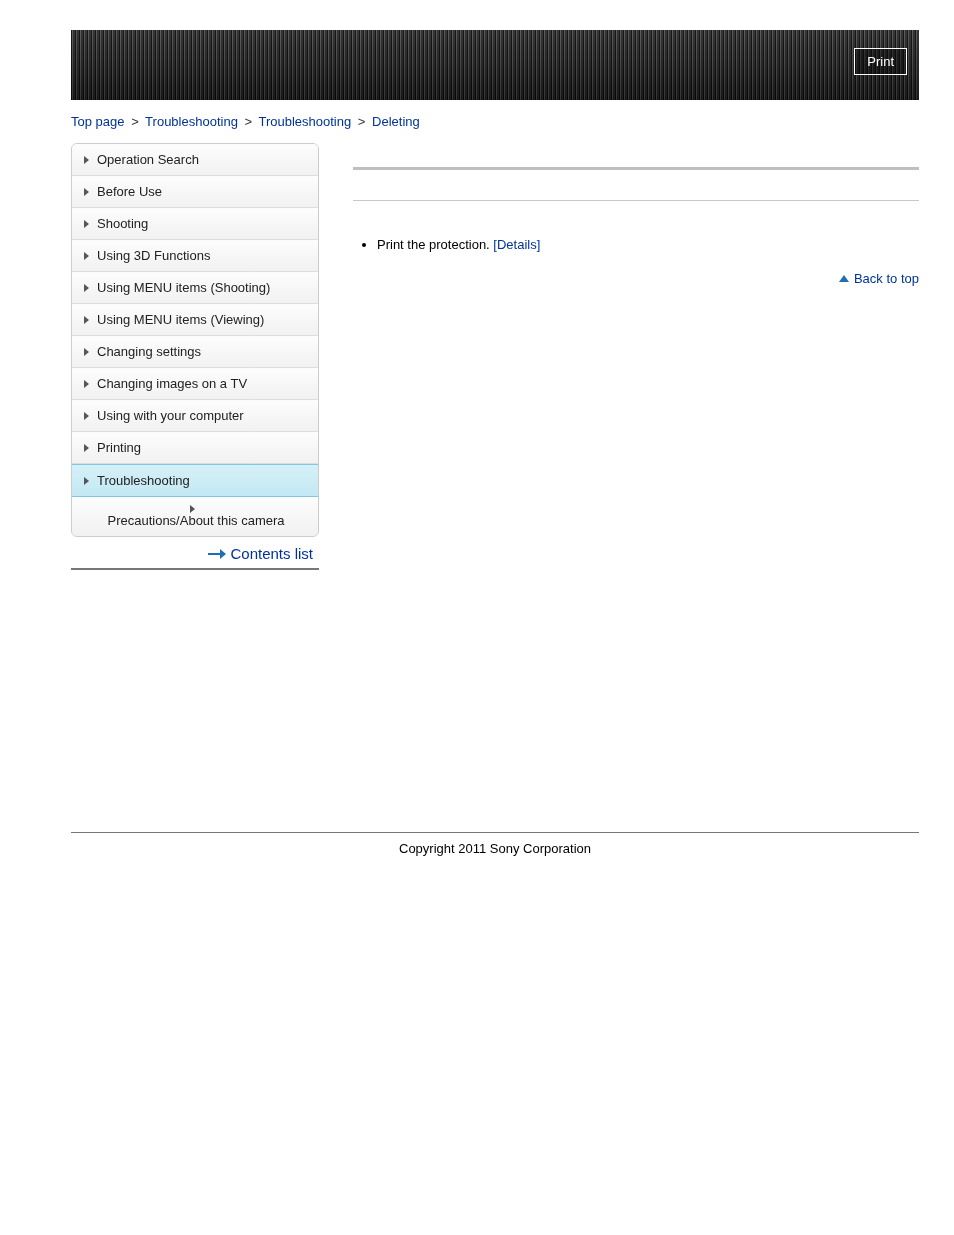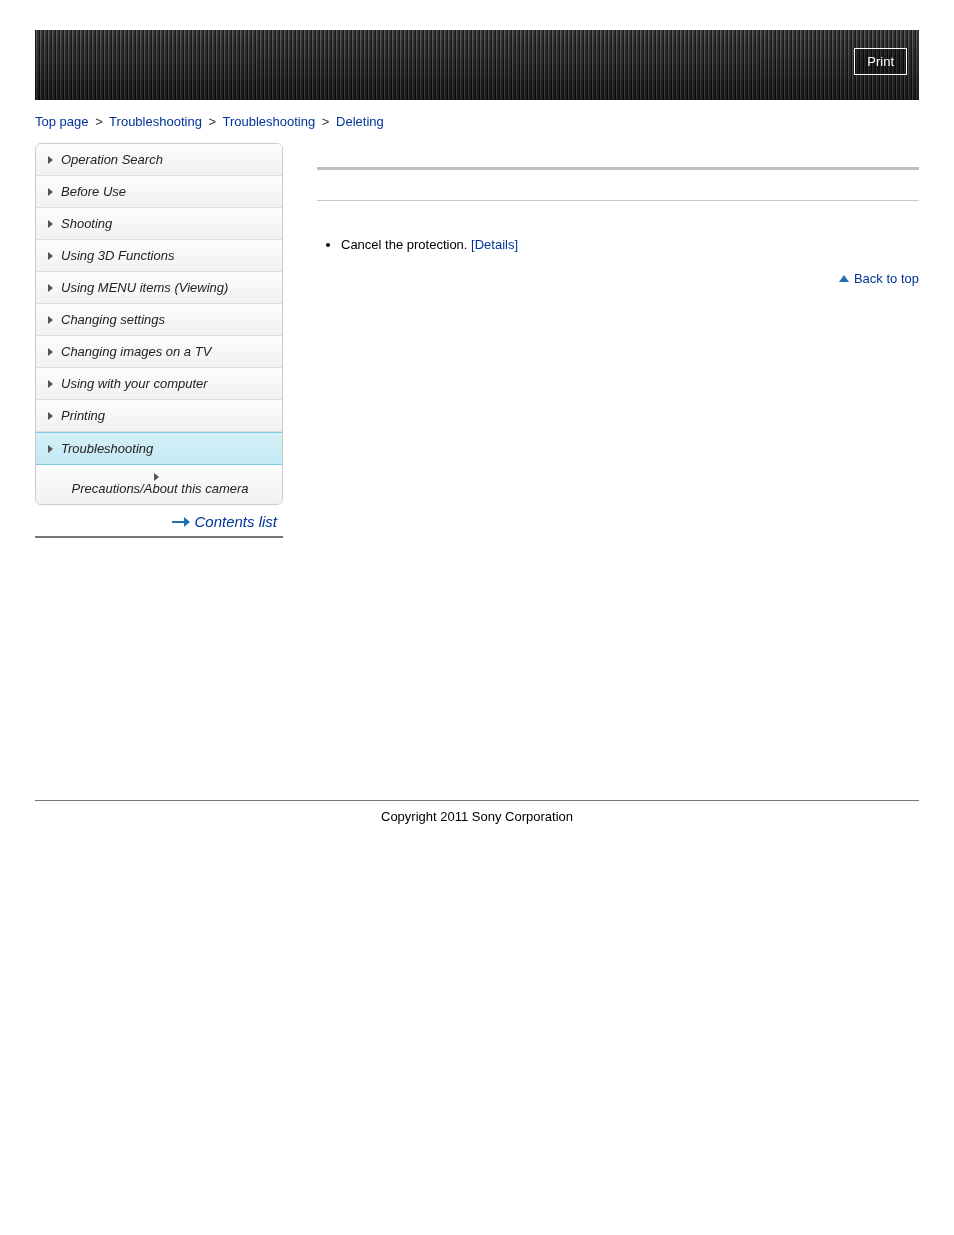--- a/index.html
+++ b/index.html
@@ -6,20 +6,21 @@
   body {
     font-family: Arial, Helvetica, sans-serif;
     font-size: 13px;
     color: #000;
     background: #fff;
     width: 954px;
     margin: 0 auto;
   }
   .page-wrap {
     padding: 30px 35px 0 35px;
+    margin-left: 36px;
   }
   .header-band {
     position: relative;
     height: 70px;
     background: repeating-linear-gradient(
       to right,
       #1a1a1a 0px, #1a1a1a 2px,
       #4d4d4d 2px, #4d4d4d 4px
     );
     background-color: #2b2b2b;
@@ -107,21 +108,21 @@
   }
   .arrow-right-icon::after {
     content: "";
     position: absolute;
     right: 0; top: -1px;
     width: 0; height: 0;
     border-top: 5px solid transparent;
     border-bottom: 5px solid transparent;
     border-left: 6px solid #1e6fb3;
   }
-  .left-column { width: 248px; flex: none; font-style: italic; }
+  .left-column { width: 248px; flex: none; }
   .main {
     flex: 1;
     padding-left: 34px;
     padding-top: 24px;
   }
   .rule-thick { border: none; border-top: 3px solid #bfbfbf; margin-bottom: 30px; }
   .rule-thin { border: none; border-top: 1px solid #c8c8c8; margin-bottom: 36px; }
   .content-list { list-style: disc; padding-left: 24px; font-size: 13px; }
   .content-list li { margin-bottom: 6px; }
   .details-link { color: #003399; text-decoration: none; cursor: pointer; }
@@ -185,20 +186,24 @@
         <div class="sidebar-item">
           <span class="tri-icon"></span>
           <span>Shooting</span>
         </div>
         <div class="sidebar-item">
           <span class="tri-icon"></span>
           <span>Using 3D Functions</span>
         </div>
         <div class="sidebar-item">
           <span class="tri-icon"></span>
+          <span>Using MENU items (Shooting)</span>
+        </div>
+        <div class="sidebar-item">
+          <span class="tri-icon"></span>
           <span>Using MENU items (Viewing)</span>
         </div>
         <div class="sidebar-item">
           <span class="tri-icon"></span>
           <span>Changing settings</span>
         </div>
         <div class="sidebar-item">
           <span class="tri-icon"></span>
           <span>Changing images on a TV</span>
         </div>
@@ -225,21 +230,21 @@
           <span>Contents list</span>
         </a>
       </div>
     </div>
 
     <div class="main">
       <hr class="rule-thick">
       <hr class="rule-thin">
       <ul class="content-list">
         <li>
-          <span>Cancel the protection. </span><a class="details-link">[Details]</a>
+          <span>Print the protection. </span><a class="details-link">[Details]</a>
         </li>
       </ul>
       <div class="back-to-top">
         <a>
           <span class="up-tri-icon"></span>
           <span>Back to top</span>
         </a>
       </div>
     </div>
   </div>

